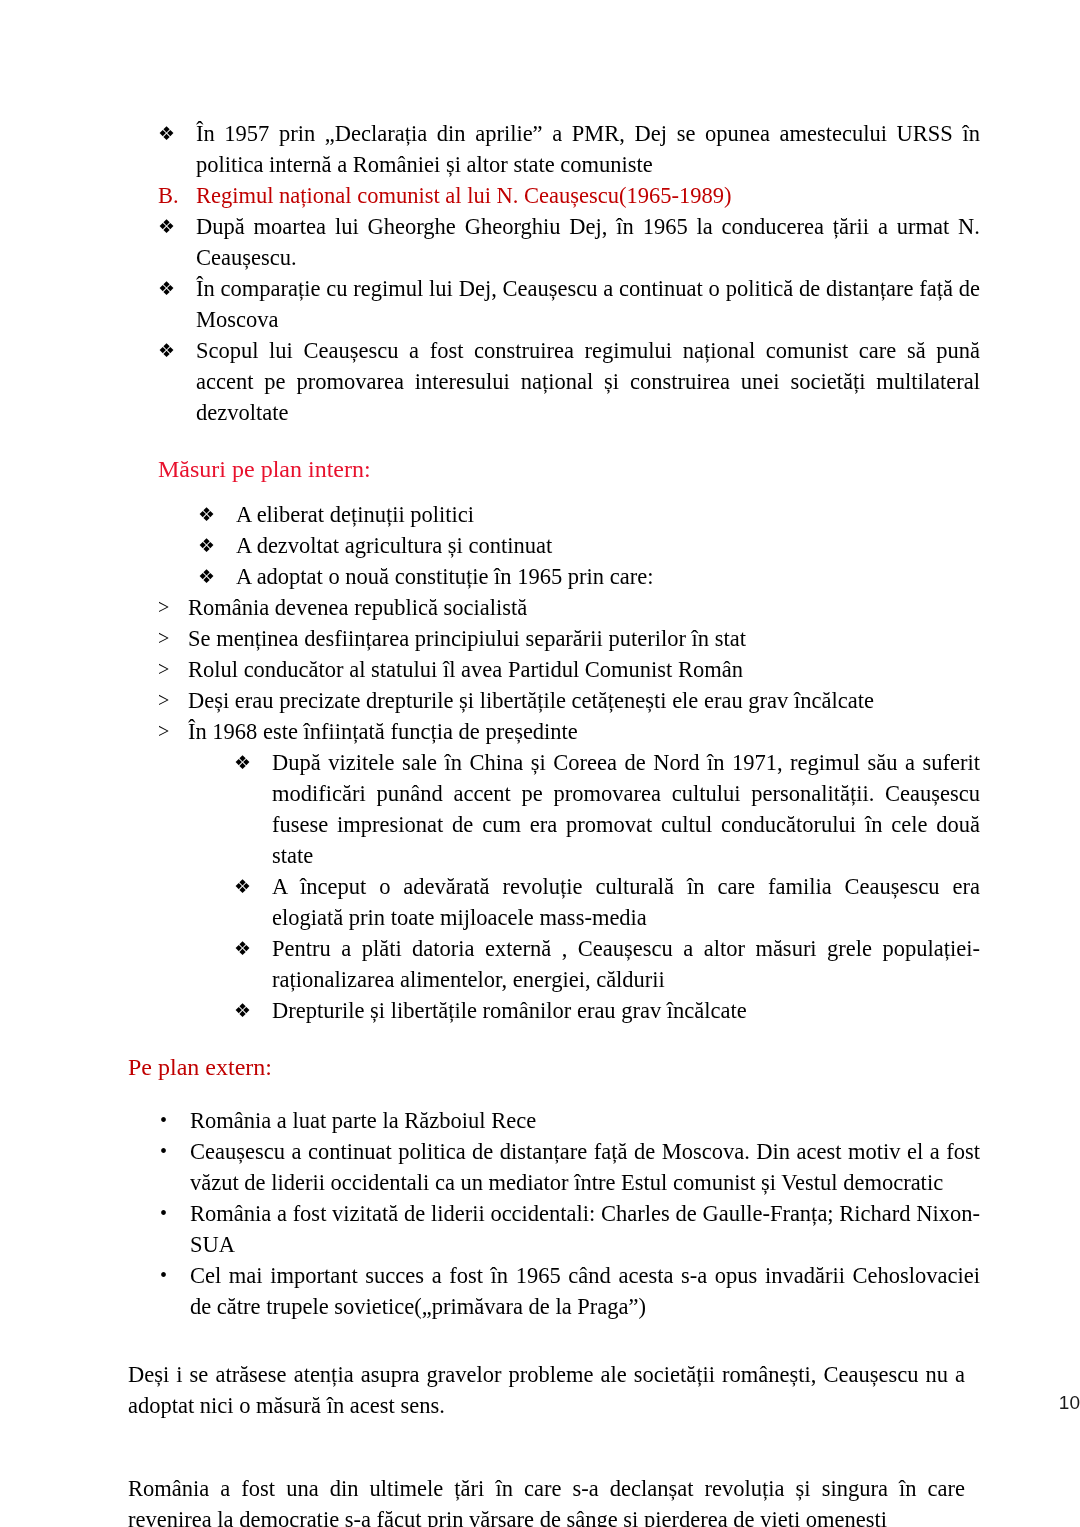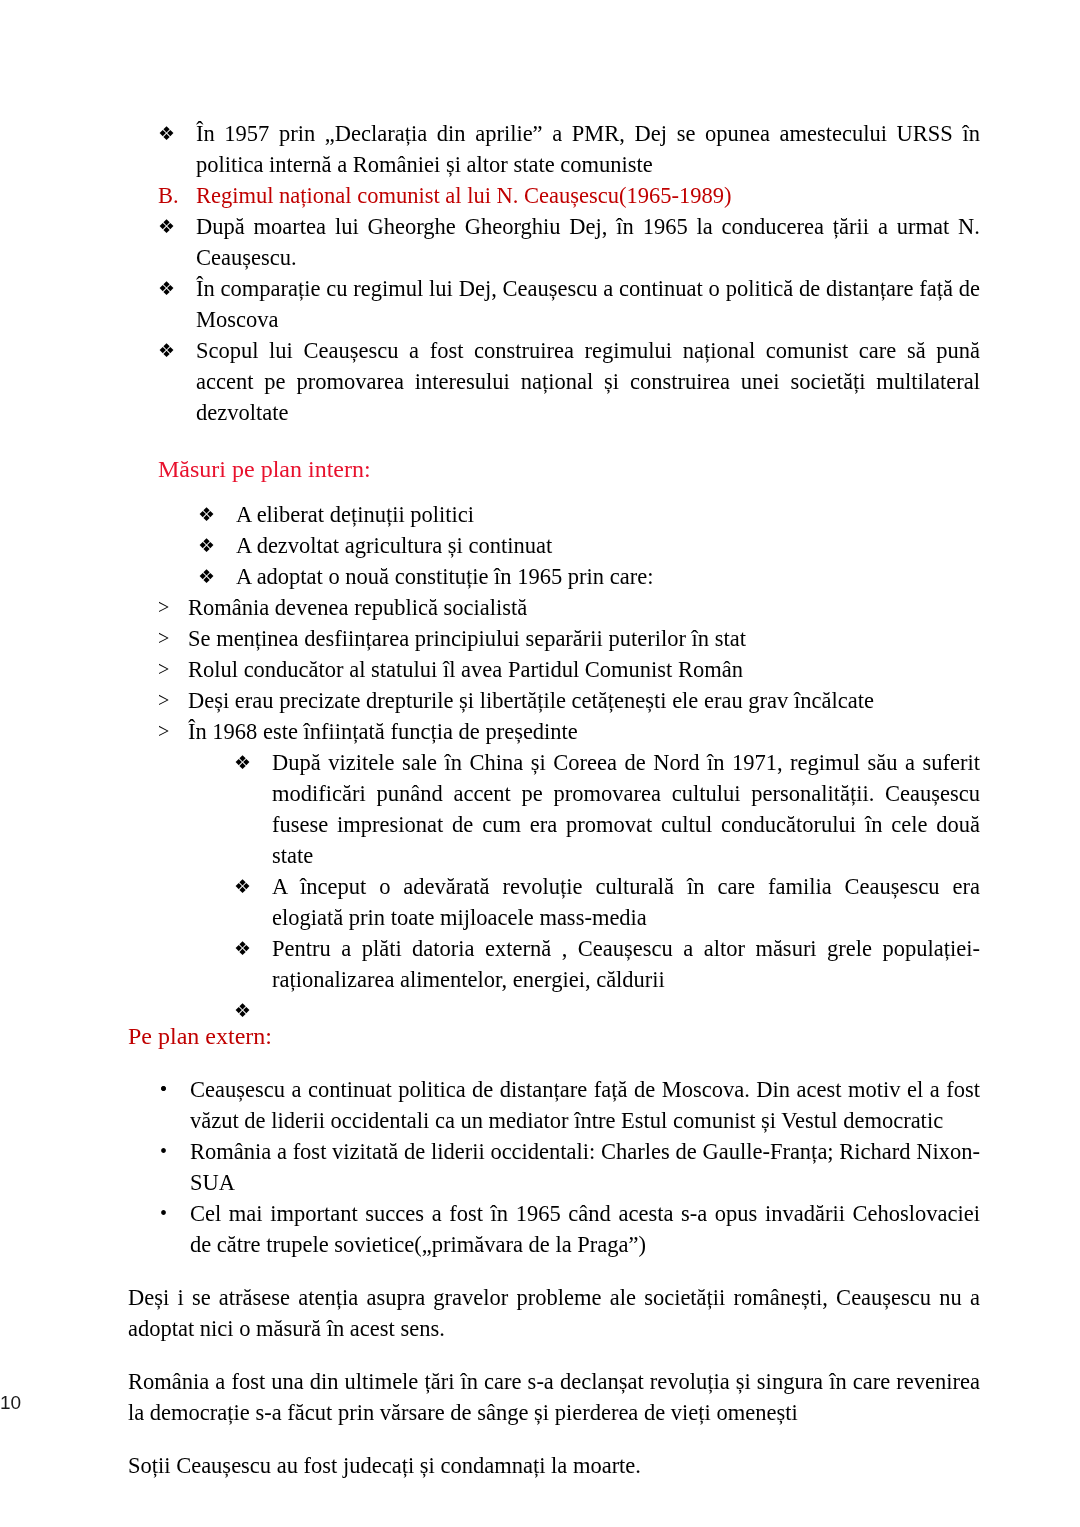--- a/index.html
+++ b/index.html
@@ -112,32 +112,32 @@
 
   .gap-sm { height: 14px; }
   .gap-md { height: 22px; }
   .gap-lg { height: 26px; }
 
   .para {
     font-size: 22.5px;
     line-height: 31px;
     text-align: justify;
     text-justify: inter-word;
-    margin: 0;
+    margin: 15px;
   }
 
   .nowrap-last { text-align: left; }
 
   
   .pagenum {
     position: absolute;
     left: 0;
     right: 0;
     top: 1392px;
-    text-align: left;
+    text-align: right;
     font-family: "Liberation Sans", "DejaVu Sans", sans-serif;
     font-size: 19px;
     color: #1a1a1a;
   }
 </style>
 </head>
 <body>
 
 <div class="page">
 
@@ -220,32 +220,34 @@
     <li class="ditem">
       <span class="mk">❖</span>
       <span>A început o adevărată revoluție culturală în care familia Ceaușescu era elogiată prin toate mijloacele mass-media</span>
     </li>
     <li class="ditem">
       <span class="mk">❖</span>
       <span>Pentru a plăti datoria externă , Ceaușescu a altor măsuri grele populației-raționalizarea alimentelor, energiei, căldurii</span>
     </li>
     <li class="ditem nowrap-last">
       <span class="mk">❖</span>
+      <span>Drepturile și libertățile românilor erau grav încălcate</span>
     </li>
   </ul>
 
   <div class="gap-lg"></div>
 
   <div class="redhead crimson" style="margin-left:-30px;">Pe plan extern:</div>
 
   <div class="gap-md"></div>
 
   <ul class="rlist indent-b">
     <li class="ritem nowrap-last">
       <span class="mk">•</span>
+      <span>România a luat parte la Războiul Rece</span>
     </li>
     <li class="ritem">
       <span class="mk">•</span>
       <span>Ceaușescu a continuat politica de distanțare față de Moscova. Din acest motiv el a fost văzut de liderii occidentali ca un mediator între Estul comunist și Vestul democratic</span>
     </li>
     <li class="ritem">
       <span class="mk">•</span>
       <span>România a fost vizitată de liderii occidentali: Charles de Gaulle-Franța; Richard Nixon-SUA</span>
     </li>
     <li class="ritem">

